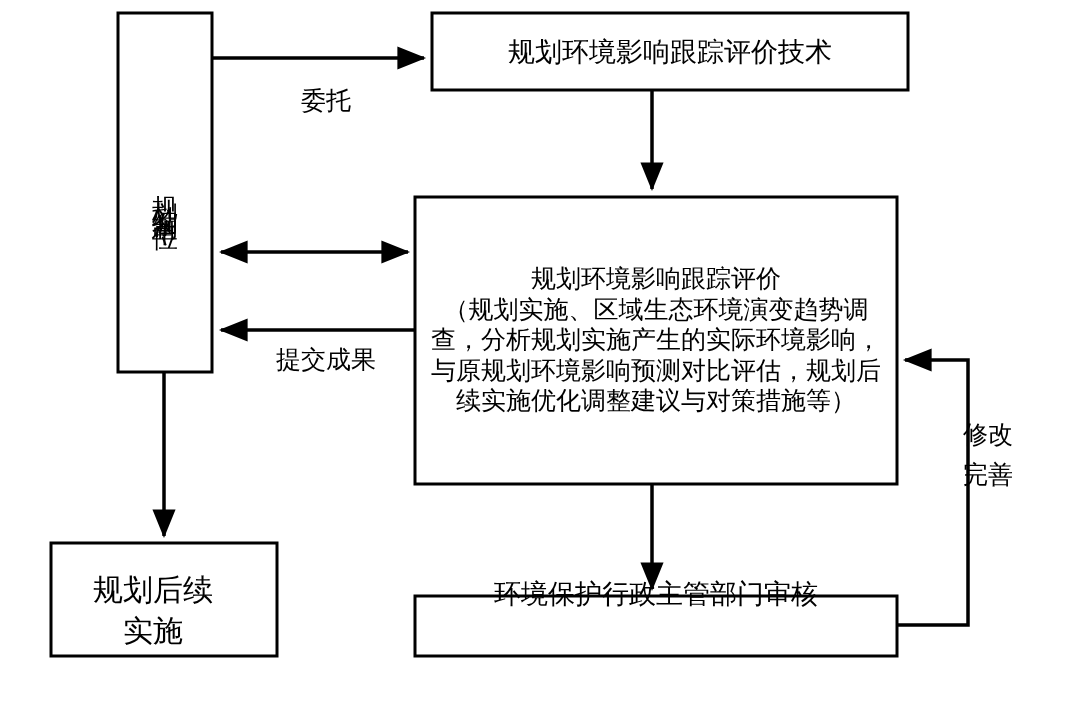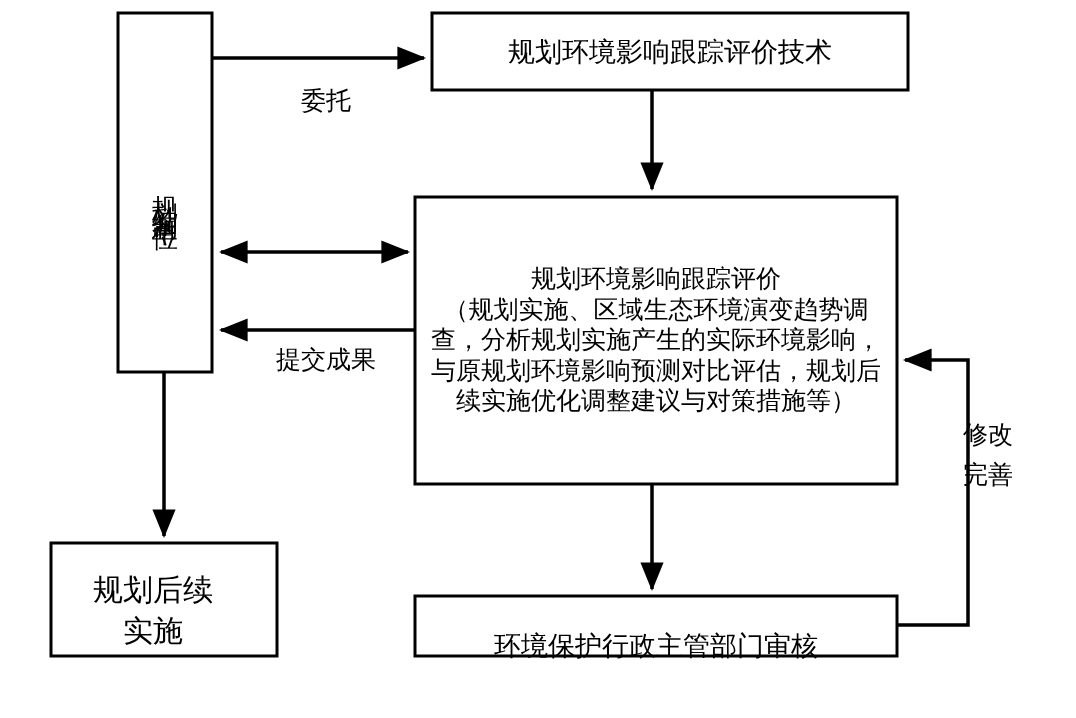--- a/index.html
+++ b/index.html
@@ -71,21 +71,21 @@
     padding: 0 10px;
     box-sizing: border-box;
   }
   #node-followup-impl {
     left: 51px; top: 543px; width: 204px; height: 113px;
     font-size: 30px;
     line-height: 1.35;
     margin-top: 11px;
   }
   #node-epa-review {
-    left: 415px; top: 616px; width: 482px; height: 60px;
+    left: 415px; top: 564px; width: 482px; height: 60px;
     font-size: 27px;
   }
 
   
   .edge-label { font-size: 25px; }
   #label-entrust       { left: 266px; top: 86px;  width: 120px; text-align: center; }
   #label-linkage       { left: 222px; top: 209px; width: 190px; text-align: center; }
   #label-deliverables  { left: 246px; top: 345px; width: 160px; text-align: center; }
   #label-revise {
     left: 960px; top: 415px; width: 56px;

